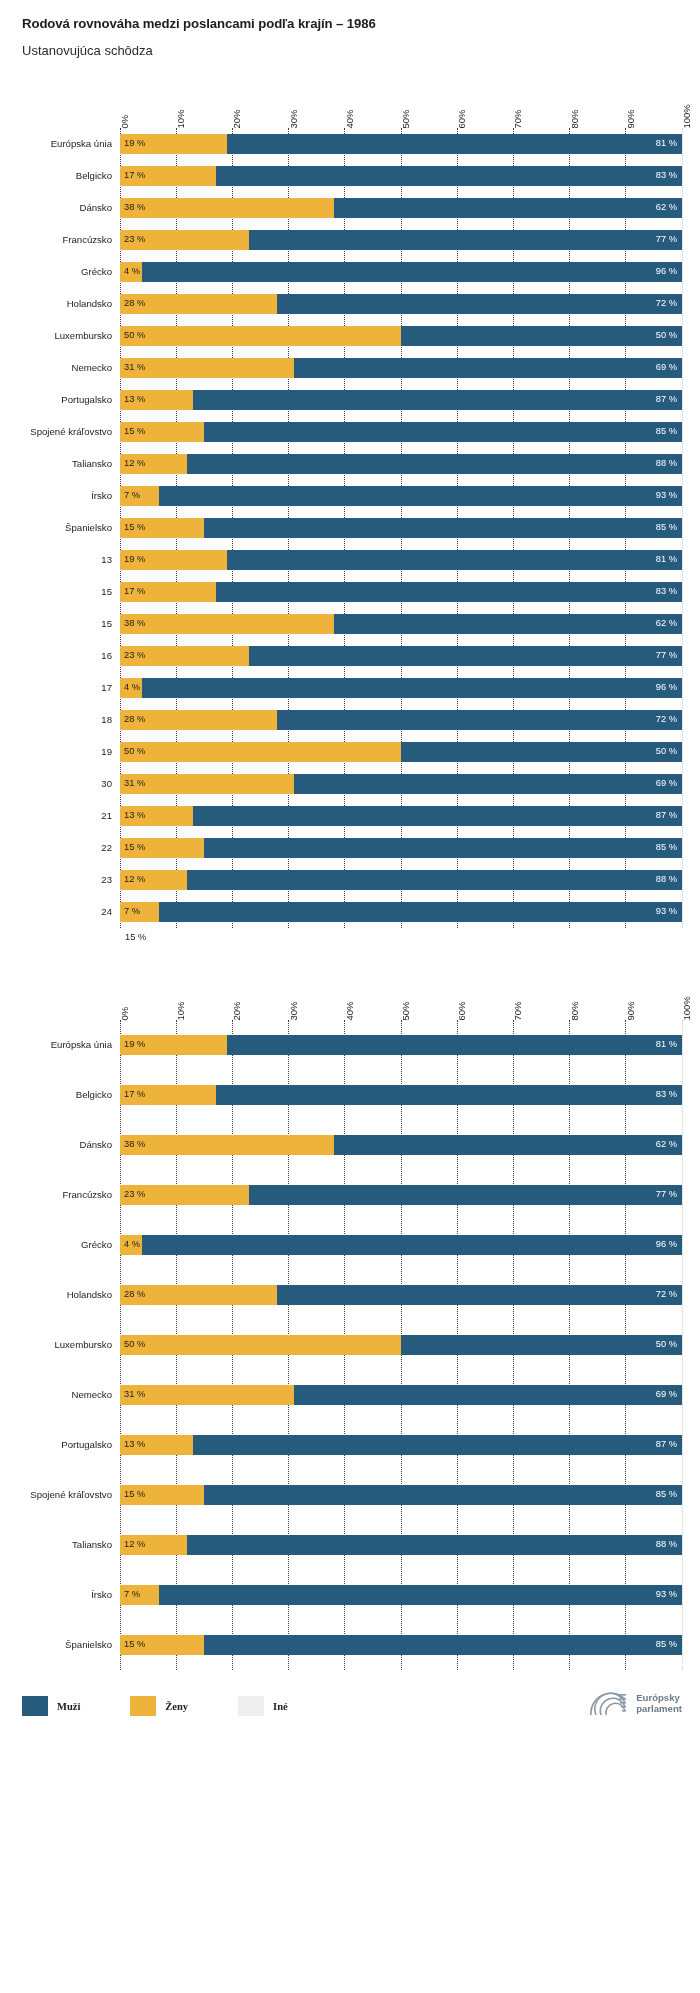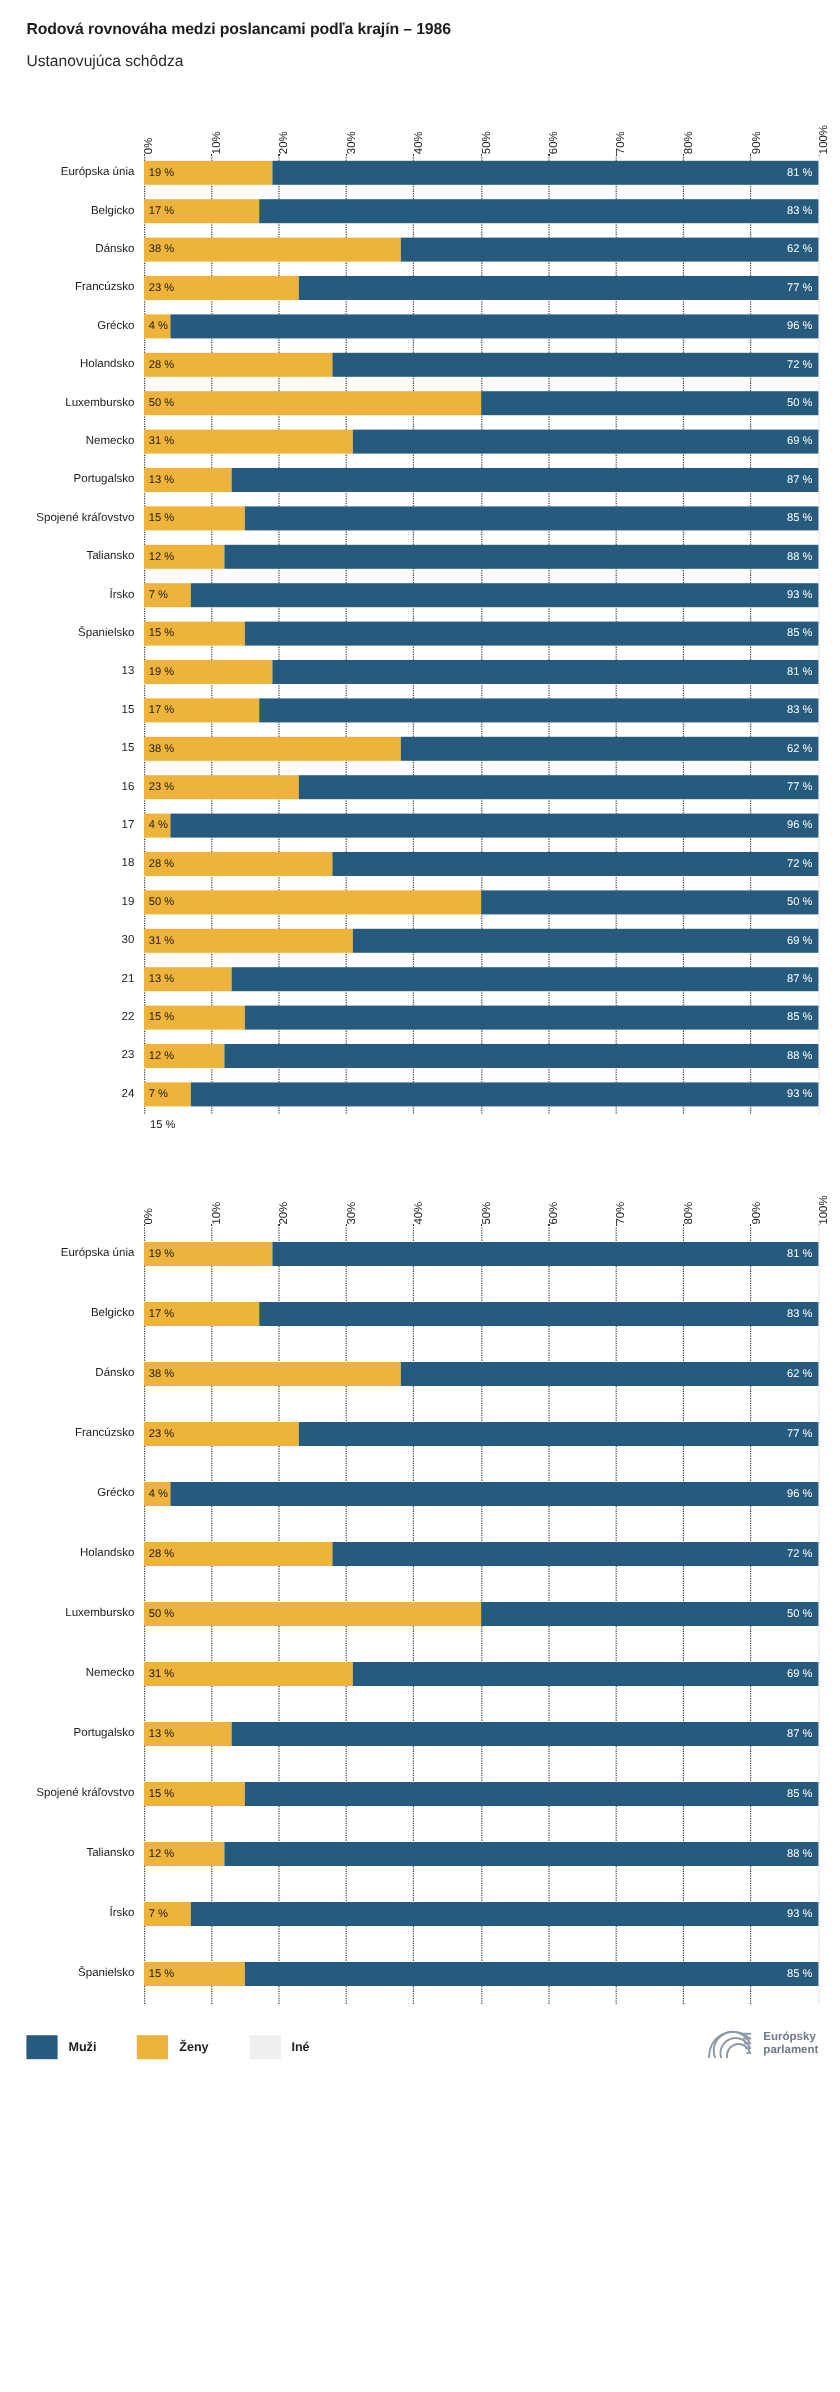--- a/index.html
+++ b/index.html
@@ -72,21 +72,21 @@
   .c1 .row { height: 32px; }
   .c1 .bar-wrap { height: 20px; }
 
   
   .c2 .row { height: 50px; }
   .c2 .bar-wrap { height: 20px; }
   .c2 .row-label { font-size: 9.6px; }
 
   
   .footer { position: relative; padding: 26px 0 0 22px; }
-  .legend { display: flex; align-items: flex-start; gap: 0; }
+  .legend { display: flex; align-items: flex-start; gap: 16px; font-family: Liberation Serif, serif; }
   .legend-item { display: flex; align-items: center; margin-right: 34px; }
   .swatch { width: 26px; height: 20px; display: inline-block; margin-right: 9px; }
   .legend-label { font-size: 10.5px; font-weight: bold; color: #1d1d1b; }
 
   .source { font-size: 10.6px; color: #2b2b2b; margin-top: 11px; }
   .source b { color: #1d1d1b; }
 
   .ep-logo {
     position: absolute; right: 18px; top: 18px;
     display: flex; align-items: center; gap: 7px;

